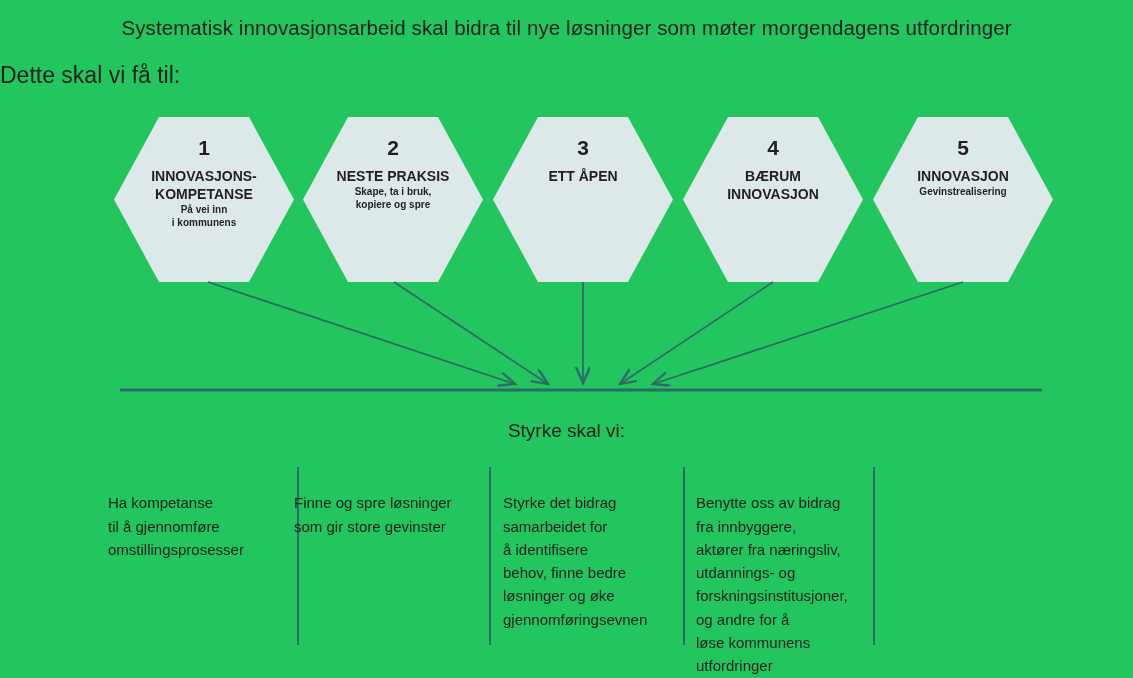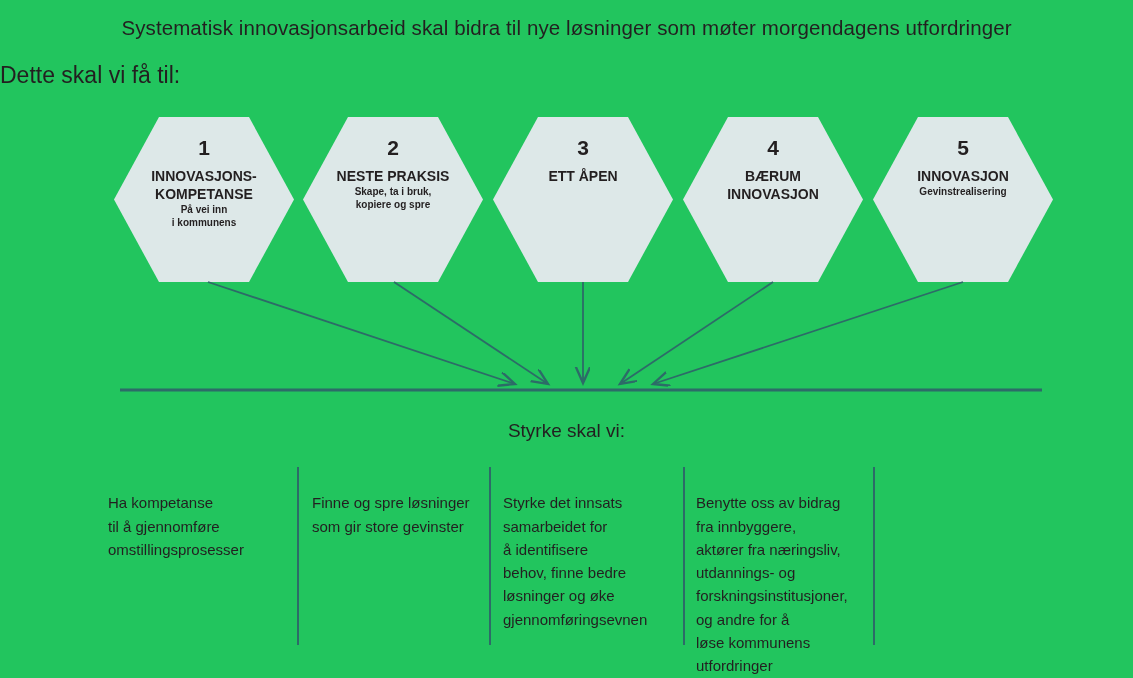--- a/index.html
+++ b/index.html
@@ -193,28 +193,28 @@
   <div class="derfor-title">Styrke skal vi:</div>
 
   <div class="cols">
     <div class="col" style="left:108px; width:165px;">
       <span class="col-text">Ha kompetanse
 til å gjennomføre
 omstillingsprosesser</span>
     </div>
     <div class="divider" style="left:297px;"></div>
 
-    <div class="col" style="left:312px; width:172px;">
+    <div class="col" style="left:294px; width:172px;">
       <span class="col-text">Finne og spre løsninger
 som gir store gevinster</span>
     </div>
     <div class="divider" style="left:489px;"></div>
 
     <div class="col" style="left:503px; width:176px;">
-      <span class="col-text">Styrke det innsats
+      <span class="col-text">Styrke det bidrag
 samarbeidet for
 å  identifisere
 behov, finne bedre
 løsninger og øke
 gjennomføringsevnen</span>
     </div>
     <div class="divider" style="left:683px;"></div>
 
     <div class="col" style="left:696px; width:172px;">
       <span class="col-text">Benytte oss av bidrag

